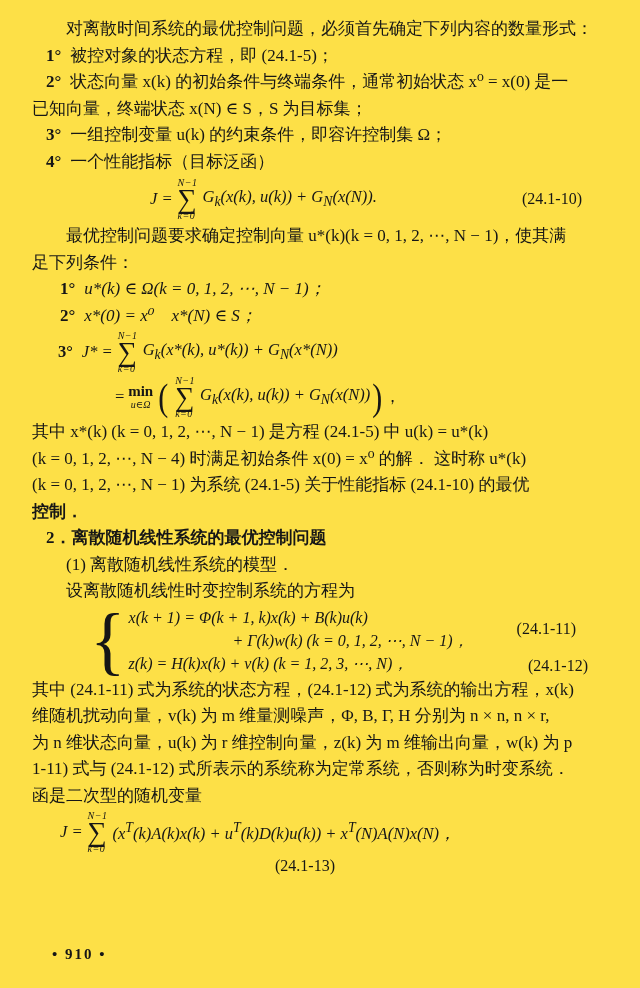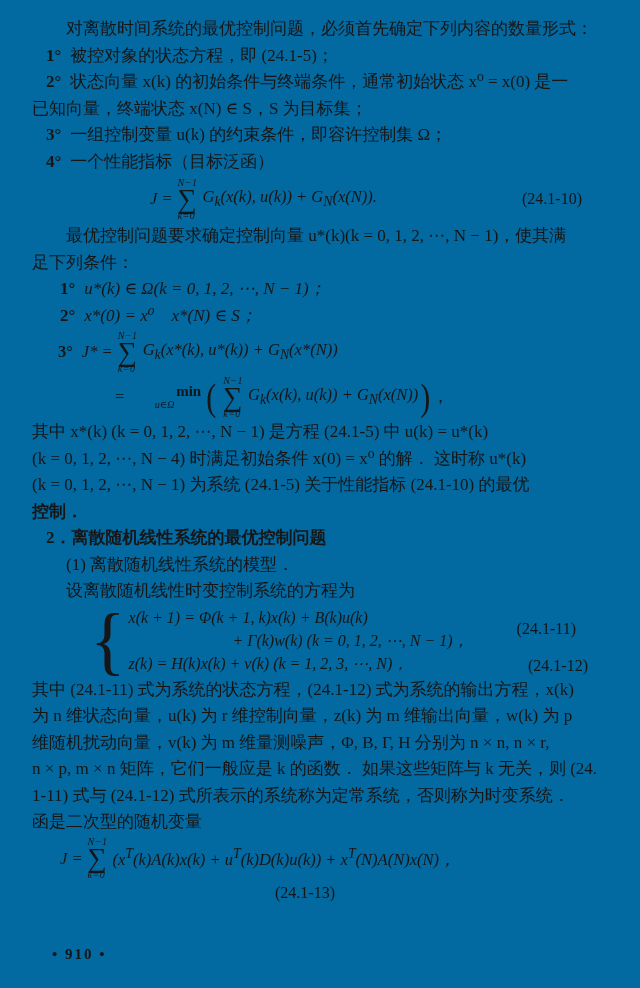--- a/index.html
+++ b/index.html
@@ -1,19 +1,19 @@
 <!DOCTYPE html>
 <html><head>
 <meta charset="utf-8">
 <style>
   html,body{margin:0;padding:0;background:#e8e8e6;}
   .page{
     position:relative;
     width:640px;height:988px;
-    background:#0369a1;
+    background:#fde047;
     color:#161616;
     font-family:"Liberation Serif","DejaVu Serif",serif;
     overflow:hidden;
   }
   .content{
     position:absolute;left:32px;top:16px;width:580px;
     font-size:17px;
     overflow:hidden;
   }
   .ln{height:26.5px;line-height:26.5px;white-space:nowrap;overflow:hidden;}
@@ -22,21 +22,21 @@
   .li2{padding-left:28px;}
   .bold{font-weight:bold;}
   .marker{font-weight:bold;margin-right:9px;font-style:normal;}
   .m{font-style:italic;}
   
   .sum{display:inline-flex;flex-direction:column;margin:0 5px;vertical-align:middle;}
   .slim{font-size:10px;line-height:10px;font-style:italic;letter-spacing:0.5px;}
   .sigma{font-size:27px;line-height:23px;font-style:normal;}
   
   .minop{display:inline-flex;flex-direction:column;align-items:center;margin:0 3px;vertical-align:middle;}
-  .mop{font-style:normal;font-weight:600;font-size:15px;line-height:15px;margin-left:48px;}
+  .mop{font-style:normal;font-weight:600;font-size:15px;line-height:15px;}
   .msub{font-size:10px;line-height:11px;font-style:italic;}
   
   .bp{font-size:30px;font-style:normal;font-weight:300;display:inline-block;transform:scaleY(1.25);margin:0 2px;line-height:30px;}
   .eqn{font-style:normal;font-size:16px;}
   
   .eq10{position:relative;height:48px;display:flex;align-items:center;padding-left:118px;font-size:16.5px;}
   .eq10 .eqn{position:absolute;right:30px;}
   .jsrow1{height:46px;display:flex;align-items:center;padding-left:26px;font-size:16.5px;}
   .jsrow2{height:44px;display:flex;align-items:center;padding-left:82px;font-size:16.5px;}
   .system{position:relative;height:72px;display:flex;align-items:center;padding-left:58px;font-size:16px;}
@@ -125,23 +125,22 @@
       <span class="syscol">
         <span class="sysln m">x(k + 1) = Φ(k + 1, k)x(k) + B(k)u(k)</span>
         <span class="sysln m shift">+ Γ(k)w(k)  (k = 0, 1, 2, ⋯, N − 1)，</span>
         <span class="sysln m">z(k) = H(k)x(k) + v(k)  (k = 1, 2, 3, ⋯, N)，</span>
       </span>
       <span class="eqn n1">(24.1-11)</span>
       <span class="eqn n2">(24.1-12)</span>
     </div>
 
     <div class="ln">其中 (24.1-11) 式为系统的状态方程，(24.1-12) 式为系统的输出方程，x(k)</div>
+    <div class="ln">维随机扰动向量，v(k) 为 m 维量测噪声，Φ, B, Γ, H 分别为 n × n, n × r,</div>
     <div class="ln">为 n 维状态向量，u(k) 为 r 维控制向量，z(k) 为 m 维输出向量，w(k) 为 p</div>
-    <div class="ln">维随机扰动向量，v(k) 为 m 维量测噪声，Φ, B, Γ, H 分别为 n × n, n × r,</div>
-    <div class="ln">n × p, m × n 矩阵，它们一般应是 k 的函数． 如果这些矩阵与 k 无关，则 (24.</div>
     <div class="ln">1-11) 式与 (24.1-12) 式所表示的系统称为定常系统，否则称为时变系统．</div>
 
     <div class="ln">函是二次型的随机变量</div>
 
     <div class="eq13row">
       <span class="m">J =</span>
       <span class="sum">
         <span class="slim">N−1</span>
         <span class="sigma">∑</span>
         <span class="slim">k=0</span>

